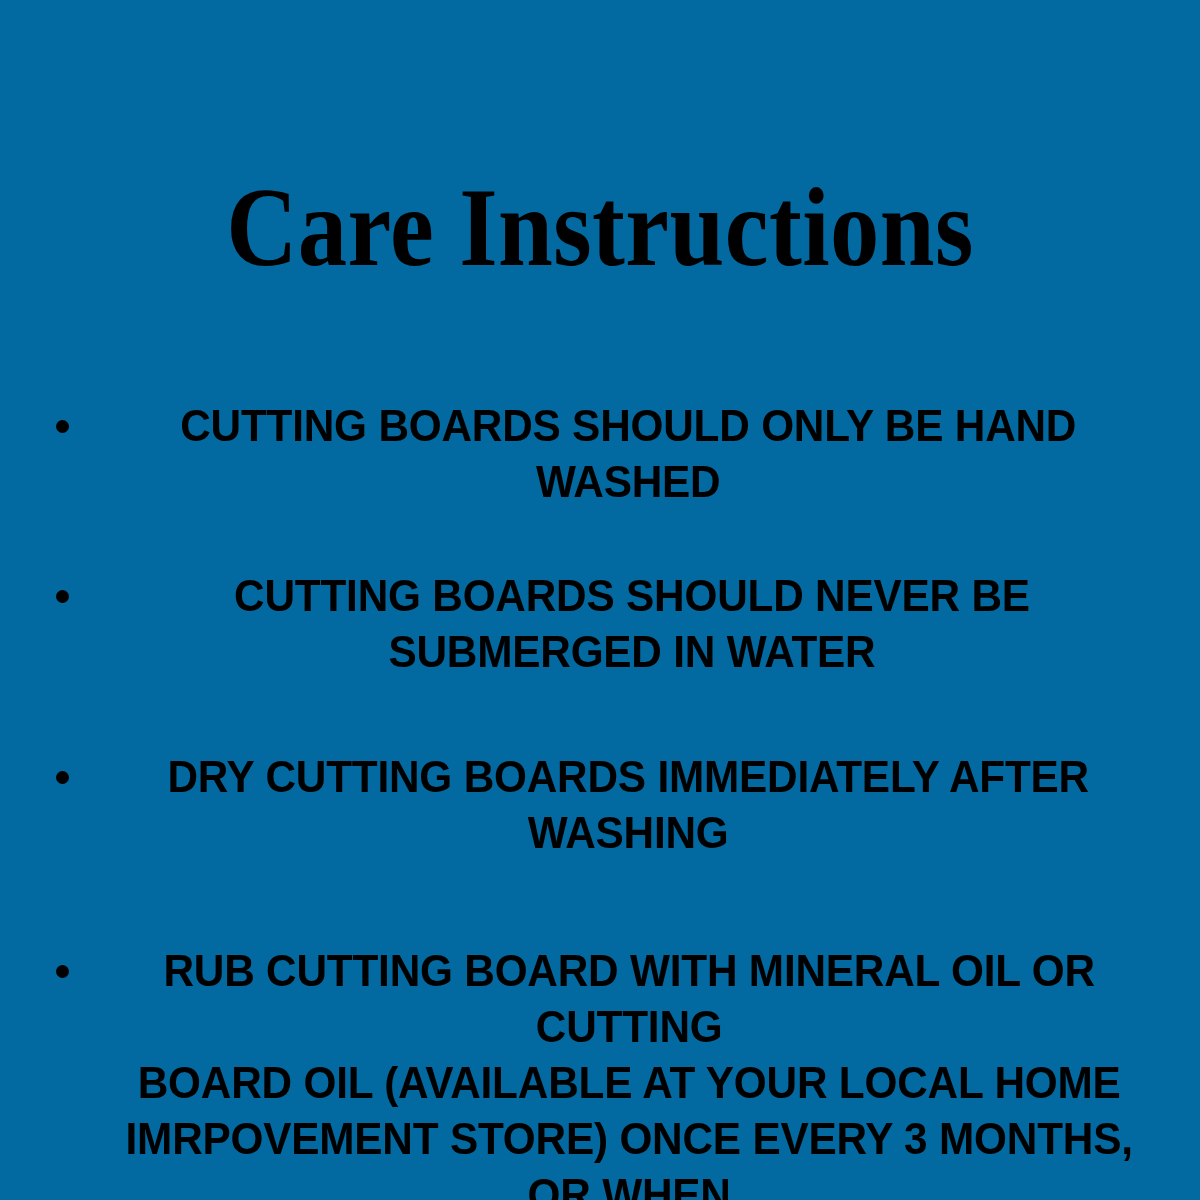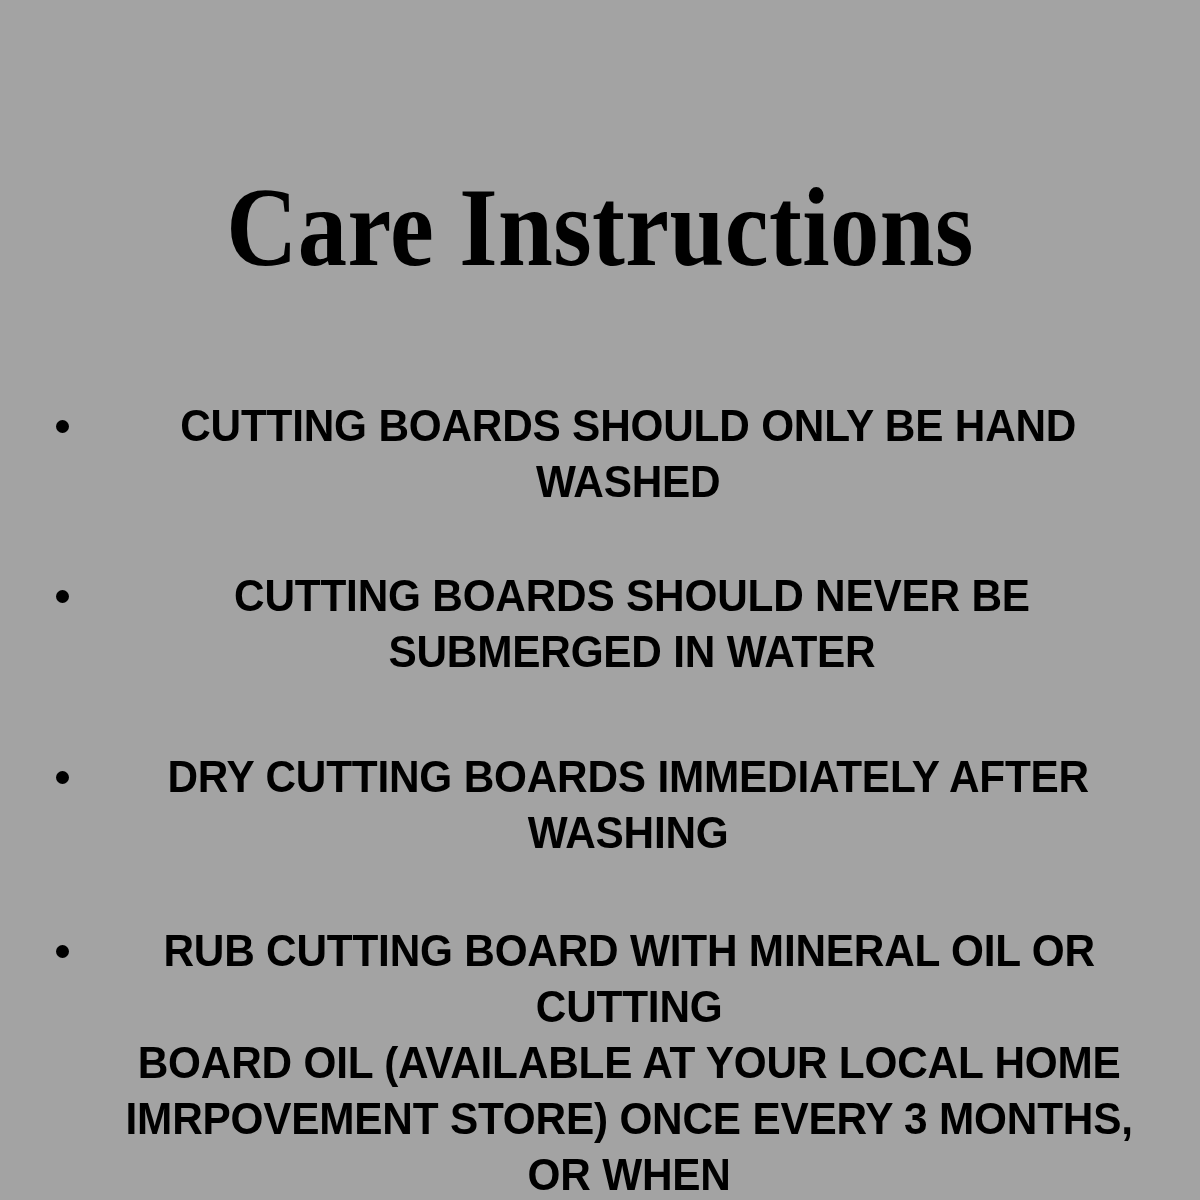--- a/index.html
+++ b/index.html
@@ -6,21 +6,21 @@
   html, body {
     margin: 0;
     padding: 0;
     background: #ffffff;
   }
 
   .slide {
     position: relative;
     width: 1200px;
     height: 1200px;
-    background: #a3a3a3;
+    background: #0369a1;
     overflow: hidden;
     font-family: "Liberation Sans", sans-serif;
     -webkit-font-smoothing: antialiased;
   }
 
   
   .title {
     position: absolute;
     left: 0;
     top: 92px;
@@ -79,21 +79,21 @@
     transform-origin: 50% 50%;
   }
 
   
   .bullet-item.b1 .bullet-text { padding-left: 86px; padding-right: 26px; }
   .bullet-item.b2 .bullet-text { padding-left: 74px; padding-right: 6px; font-size: 45px; }
   .bullet-item.b3 .bullet-text { padding-left: 86px; padding-right: 26px; }
   .bullet-item.b4 .bullet-text { padding-left: 86px; padding-right: 24px; }
 
   .bullet-item.b2 { margin-bottom: 69px; }
-  .bullet-item.b3 { margin-bottom: 62px; }
+  .bullet-item.b3 { margin-bottom: 82px; }
 
   .bullet-item.b4 .bullet-marker { top: 22px; }
 
   .line { display: block; }
 </style>
 </head>
 <body>
 
 <div class="slide">
 

